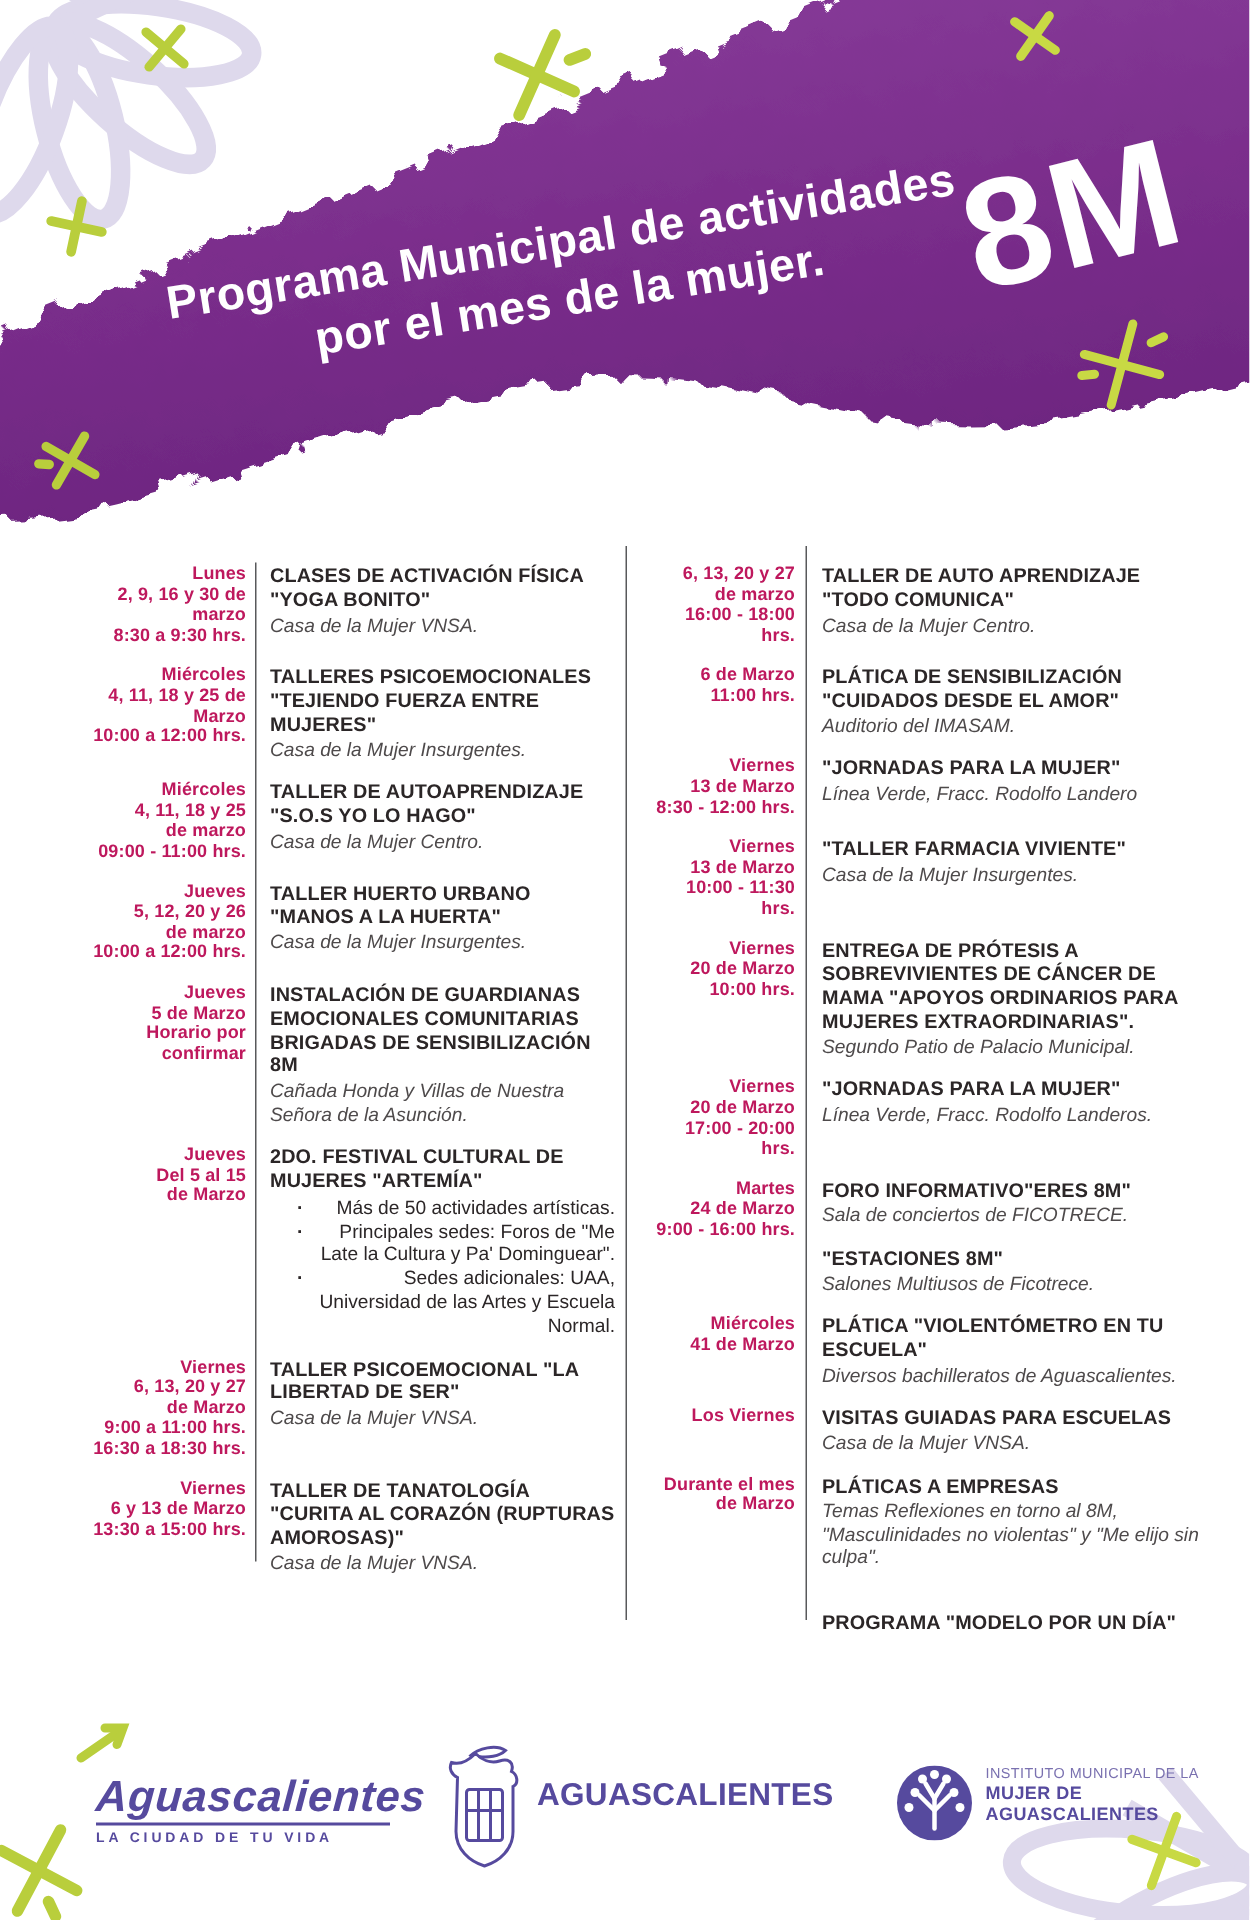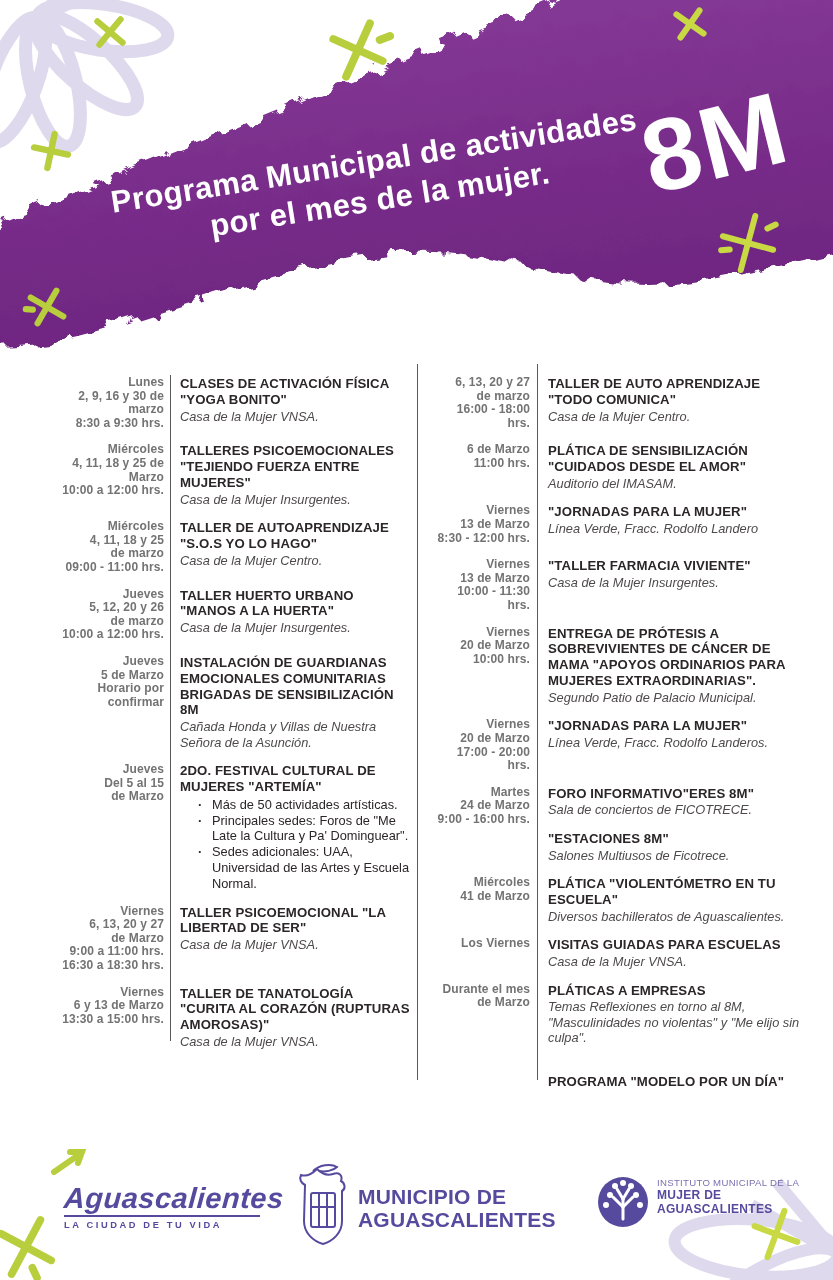--- a/index.html
+++ b/index.html
@@ -29,31 +29,31 @@
   .col-left{left:58px;width:352px;}
   .col-right{left:434px;width:370px;}
   .row{display:flex;margin-bottom:13px;}
   .col-left .date-cell{width:106px;}
   .col-left .desc-cell{width:230px;margin-left:16px;}
   .col-right .date-cell{width:96px;}
   .col-right .desc-cell{width:256px;margin-left:18px;}
   .date-cell{flex-shrink:0;}
   .date-line{
     font-size:12px;line-height:13.6px;font-weight:700;
-    color:#737373;text-align:right;letter-spacing:.1px;
+    color:#be185d;text-align:right;letter-spacing:.1px;
   }
   .event-title{
     font-size:13.2px;line-height:15.8px;font-weight:700;
     color:#2b2627;letter-spacing:.1px;
   }
   .venue{
     font-size:12.8px;line-height:15.5px;font-style:italic;
     color:#4e4a4b;margin-top:1px;
   }
-  ul.bullets{margin:2px 0 0 18px;padding:0;list-style:none;}
+  ul.bullets{margin:2px 0 0 18px;padding:0;list-style:none;text-align:right;}
   ul.bullets li{
     position:relative;padding-left:14px;
     font-size:12.8px;line-height:15.8px;color:#2b2627;
   }
   ul.bullets li::before{content:"·";position:absolute;left:0;top:0;font-weight:700;}
   .event + .event{margin-top:13px;}
   .col-right .row:last-child .event + .event{margin-top:28px;}
   
   .vline{position:absolute;width:1px;background:#58595b;}
   .vline-1{left:170px;top:375px;height:666px;}
@@ -461,21 +461,20 @@
                  L45,58 C45,70 36,78 26,81 C16,78 7,70 7,58 Z"></path>
         <rect x="14" y="30" width="24" height="34" rx="2"></rect>
         <line x1="22" y1="30" x2="22" y2="64"></line>
         <line x1="30" y1="30" x2="30" y2="64"></line>
         <path d="M14,44 L38,44"></path>
         <path d="M16,8 C22,2 34,0 40,4 C36,8 28,9 22,8"></path>
       </g>
     </svg>
 
     <div class="municipio-text">
-      <div>MUNICIPIO DE</div>
       <div>AGUASCALIENTES</div>
     </div>
 
     <div class="instituto">
       <svg width="50" height="50" viewBox="0 0 50 50">
         <circle cx="25" cy="25" r="25" fill="#564a9e"></circle>
         <g stroke="#ffffff" stroke-width="3" stroke-linecap="round" fill="none">
           <path d="M25,42 L25,22"></path>
           <path d="M25,30 L15,20"></path>
             <path d="M25,30 L35,20"></path>

